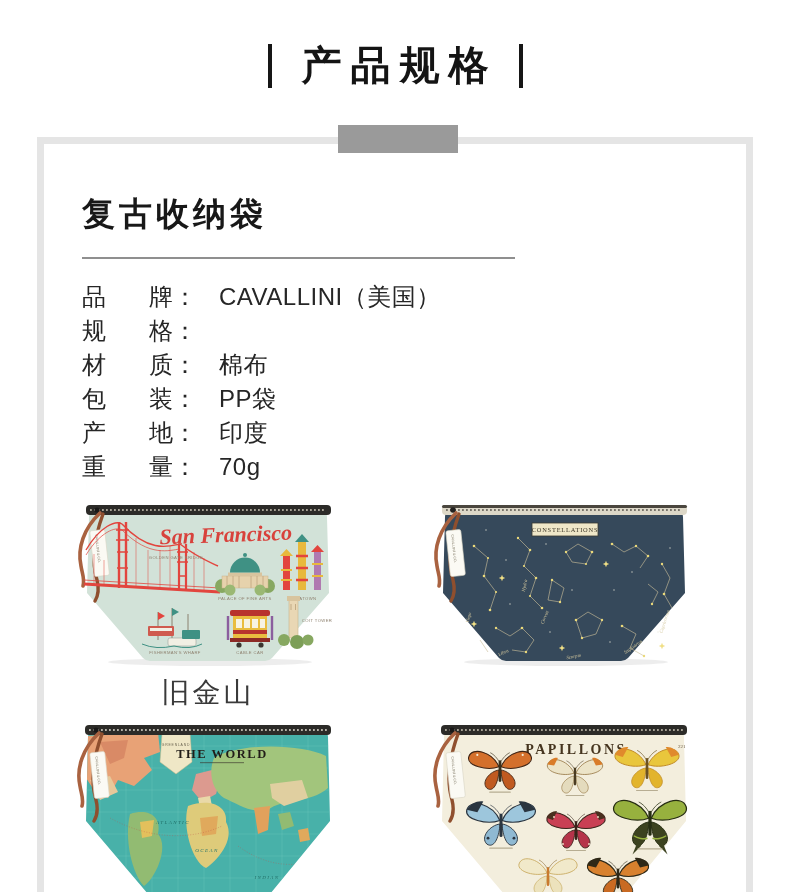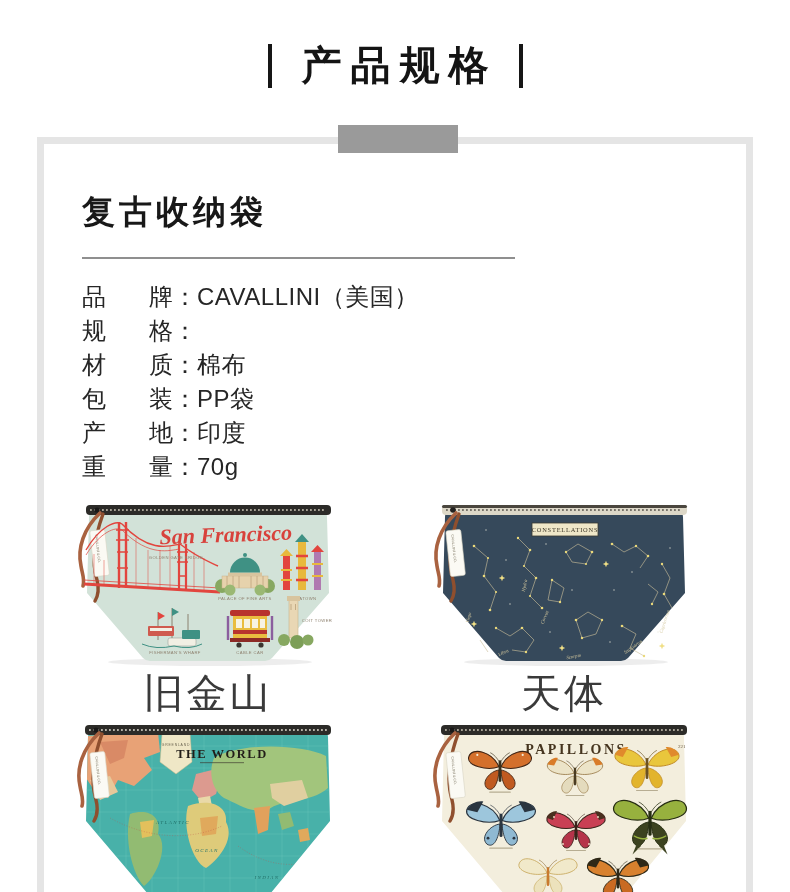--- a/index.html
+++ b/index.html
@@ -22,39 +22,39 @@
   .gray-chip{
     position:absolute;left:338px;top:125px;width:120px;height:28px;
     background:#9a9a9a;z-index:3;
   }
   .card{
     position:absolute;left:37px;top:137px;width:702px;height:880px;
     border:7px solid #e5e5e5;background:#fff;z-index:1;
   }
   .card-inner{padding:53px 0 0 38px;}
   .product-heading{
-    margin:0;font-family:Liberation Mono, monospace;
+    margin:0;font-family:Liberation Serif, serif;
     font-weight:600;font-size:33px;line-height:35px;color:#181818;
     letter-spacing:4px;
   }
   .rule{margin-top:25px;width:433px;height:2px;background:#8f8f8f;}
   .specs{margin-top:21px;}
   .spec-row{display:flex;align-items:center;height:34px;font-size:24px;color:#262626;}
   .spec-label{width:115px;display:flex;justify-content:space-between;}
-  .spec-value{margin-left:0;letter-spacing:0.5px;}
+  .spec-value{margin-left:22px;letter-spacing:0.5px;}
   .grid{position:absolute;left:26px;top:356px;width:650px;height:560px;}
   .cell{position:absolute;width:276px;}
   .cell svg{display:block;}
   .c1{left:0;top:0;}
   .c2{left:356px;top:0;}
   .c3{left:0;top:218px;}
   .c4{left:356px;top:218px;}
   .pouch-label{
     position:absolute;left:0;top:176px;width:276px;height:34px;line-height:34px;
-    text-align:center;font-size:40px;color:#3a3a3a;letter-spacing:3px;
+    text-align:center;font-size:28px;color:#3a3a3a;letter-spacing:3px;
   }
   .tiny-caps{font-family:"Liberation Sans","DejaVu Sans",sans-serif;}
 </style>
 </head>
 <body>
 
 <div class="title-row">
   <span class="vbar"></span>
   <h2 class="title-text">产品规格</h2>
   <span class="vbar"></span>
@@ -298,21 +298,20 @@
               <text x="148" y="158" transform="rotate(-10 148 158)" text-anchor="middle">Scorpio</text>
               <text x="208" y="148" transform="rotate(-35 208 148)" text-anchor="middle">Sagittarius</text>
               <text x="240" y="122" transform="rotate(-72 240 122)" text-anchor="middle">Capricornus</text>
             </g>
           </g>
           <g>
             <rect x="106" y="23" width="66" height="13" fill="#efe7c8" stroke="#3a3a30" stroke-width="0.8"></rect>
             <text x="139" y="32" text-anchor="middle" font-size="6.4" letter-spacing="0.8" font-family="'Liberation Serif','DejaVu Serif',serif" fill="#3b3526">CONSTELLATIONS</text>
           </g>
         </svg>
-        <figcaption class="pouch-label">天体</figcaption>
       </figure>
 
       <figure class="cell c3" style="margin:0">
         <svg width="276" height="190" viewBox="0 0 276 190">
           <defs>
             <clipPath id="wclip">
               <path d="M25,12 L251,12 Q258,12 258,19 L260,103 L200,176 L78,176 L16,103 L18,19 Q18,12 25,12 Z"></path>
             </clipPath>
           </defs>
           <path d="M25,12 L251,12 Q258,12 258,19 L260,103 L200,176 L78,176 L16,103 L18,19 Q18,12 25,12 Z" fill="#48b1a9"></path>

